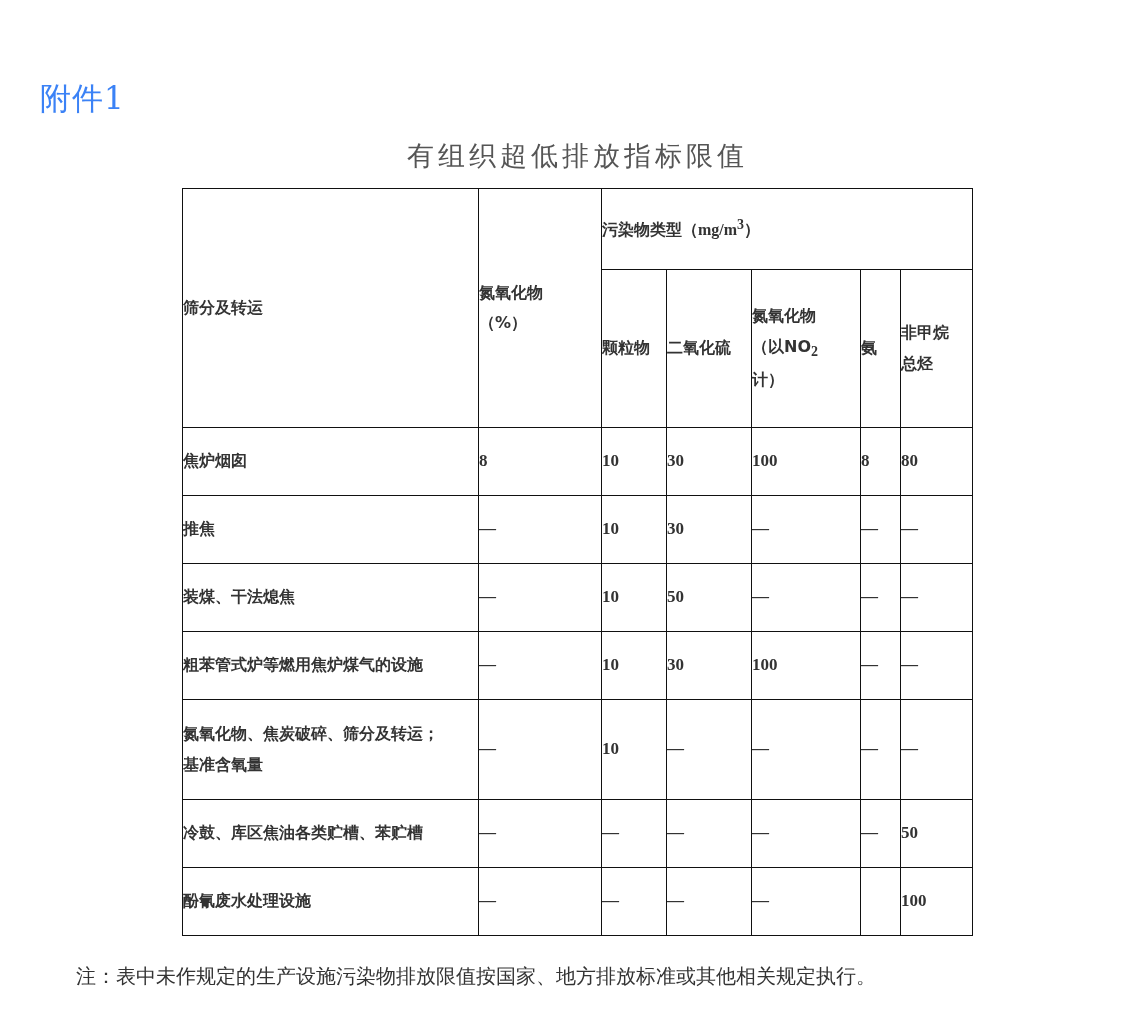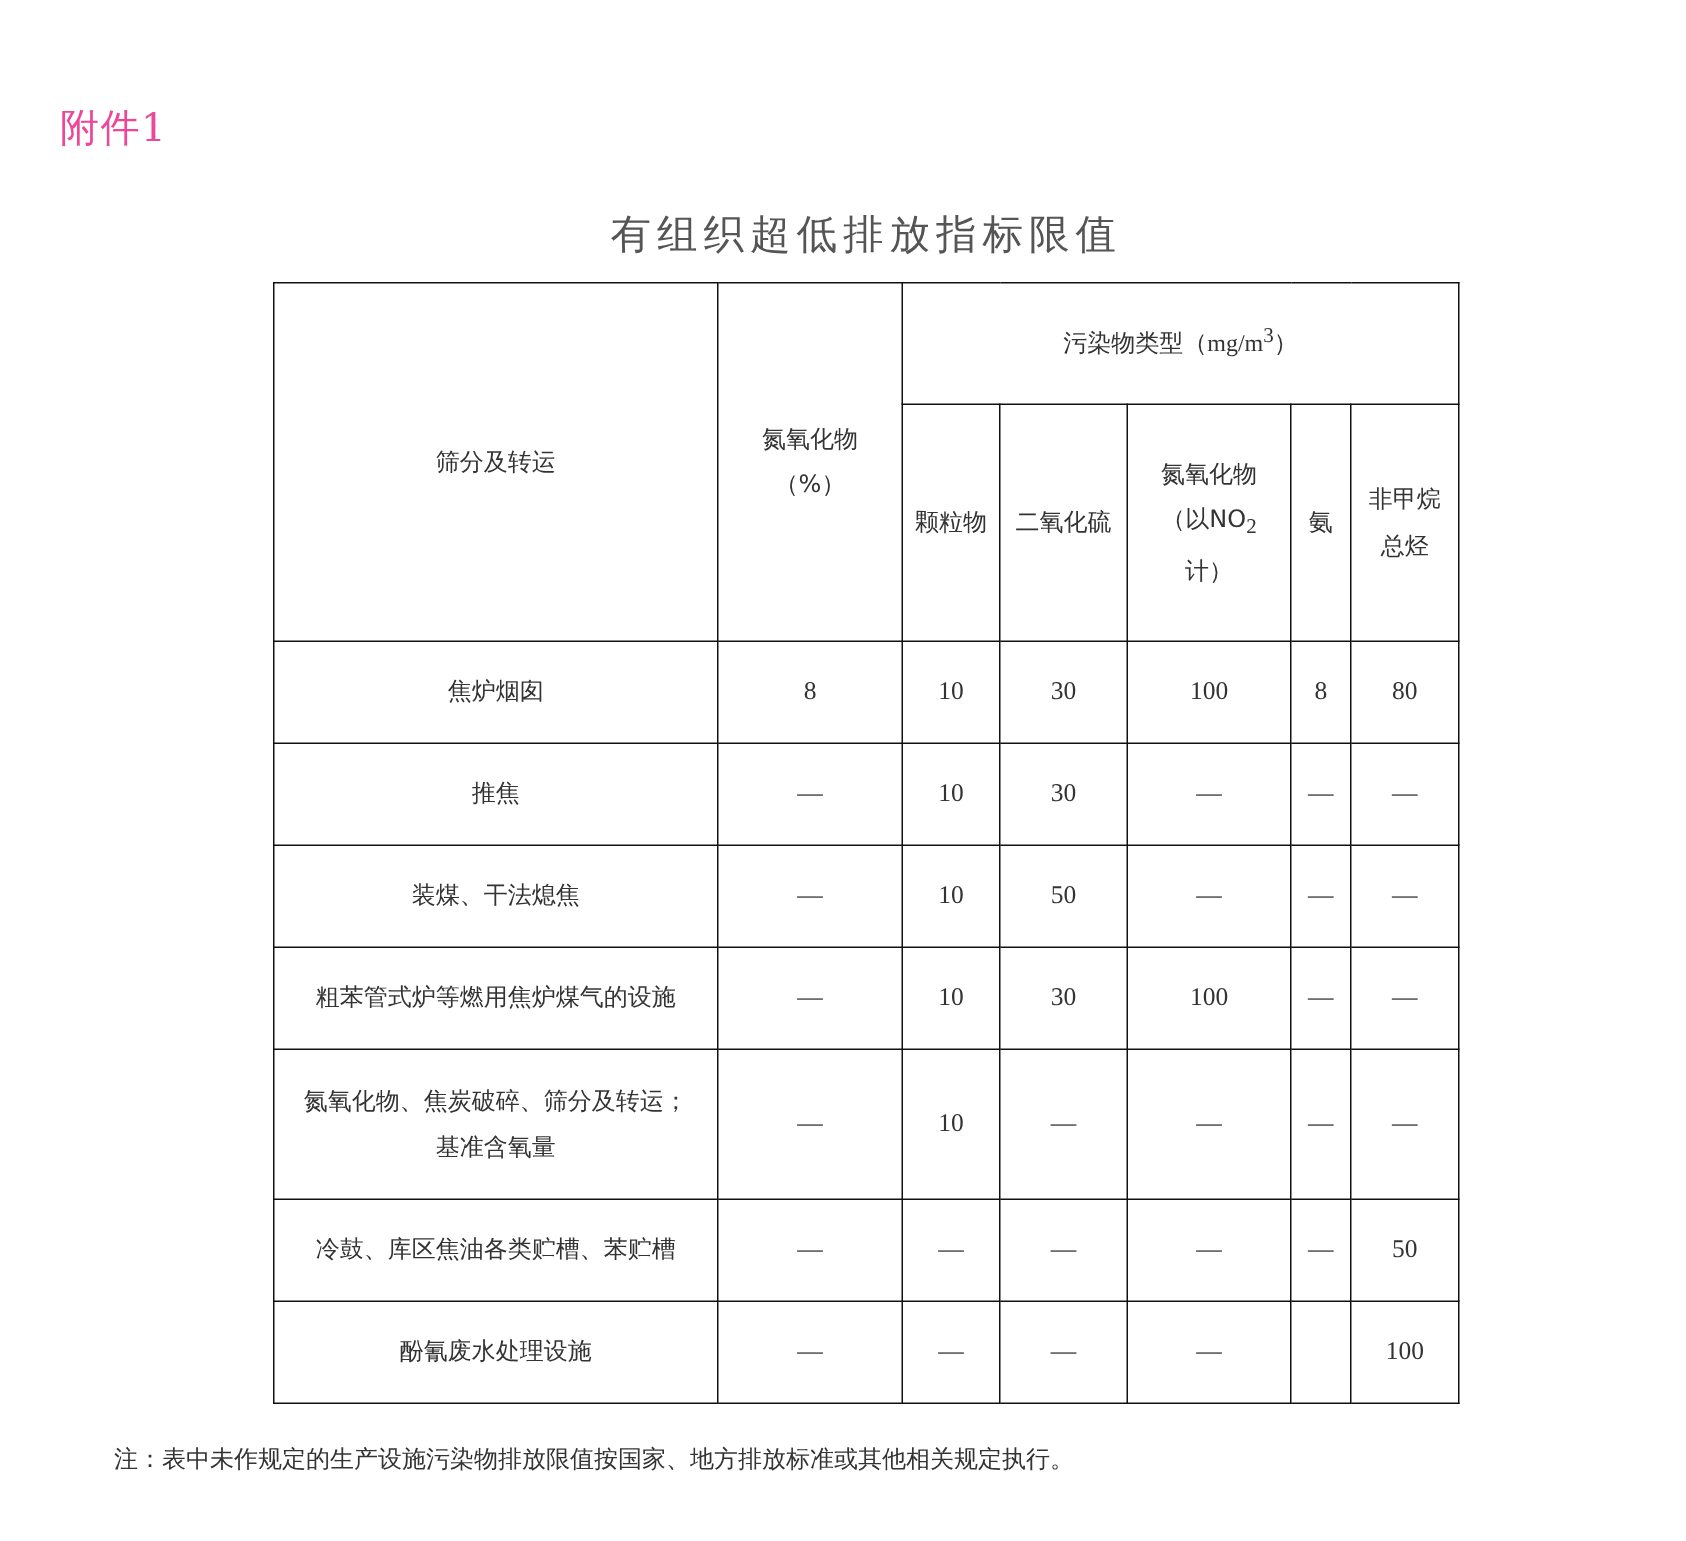--- a/index.html
+++ b/index.html
@@ -1,24 +1,24 @@
 <!DOCTYPE html>
 <html><head>
 <meta charset="utf-8">
 <style>
   html, body { margin: 0; padding: 0; background: #ffffff; }
   body { width: 1124px; height: 1027px; position: relative; overflow: hidden; color: #222; }
-  .attach { position: absolute; left: 40px; top: 68px; font-family: "DejaVu Serif", "Liberation Serif", serif; font-size: 26px; color: #ec4899; letter-spacing: 1px; }
+  .attach { position: absolute; left: 40px; top: 78px; font-family: "DejaVu Serif", "Liberation Serif", serif; font-size: 31px; color: #3b82f6; letter-spacing: 1px; }
   .title { position: absolute; left: 0; width: 1155px; top: 138px; text-align: center; font-family: "DejaVu Sans", "Liberation Sans", sans-serif; font-size: 27px; color: #555; letter-spacing: 4px; }
   table.grid { position: absolute; left: 182px; top: 188px; border-collapse: collapse; table-layout: fixed; width: 790px; font-family: "DejaVu Sans", "Liberation Sans", sans-serif; font-size: 16px; color: #333; }
-  table.grid td { border: 1.5px solid #111; text-align: center; vertical-align: middle; padding: 0; line-height: 1.9; }
+  table.grid td { border: 1.5px solid #111; text-align: left; vertical-align: middle; padding: 0; line-height: 1.9; font-weight: bold; }
   .num { font-family: "Liberation Serif", "DejaVu Serif", serif; font-size: 17px; color: #333; }
   sup, sub { font-family: "Liberation Serif", serif; font-size: 14px; }
   .unit { font-family: "Liberation Serif", serif; }
-  .note { position: absolute; left: 76px; top: 963px; font-family: "DejaVu Sans", "Liberation Sans", sans-serif; font-size: 16px; color: #333; }
+  .note { position: absolute; left: 76px; top: 963px; font-family: "DejaVu Sans", "Liberation Sans", sans-serif; font-size: 20px; color: #333; }
   .cell-line { display: block; }
 </style>
 </head>
 <body>
 
 <div class="attach">附件1</div>
 <div class="title">有组织超低排放指标限值</div>
 
 <table class="grid">
   <colgroup>

